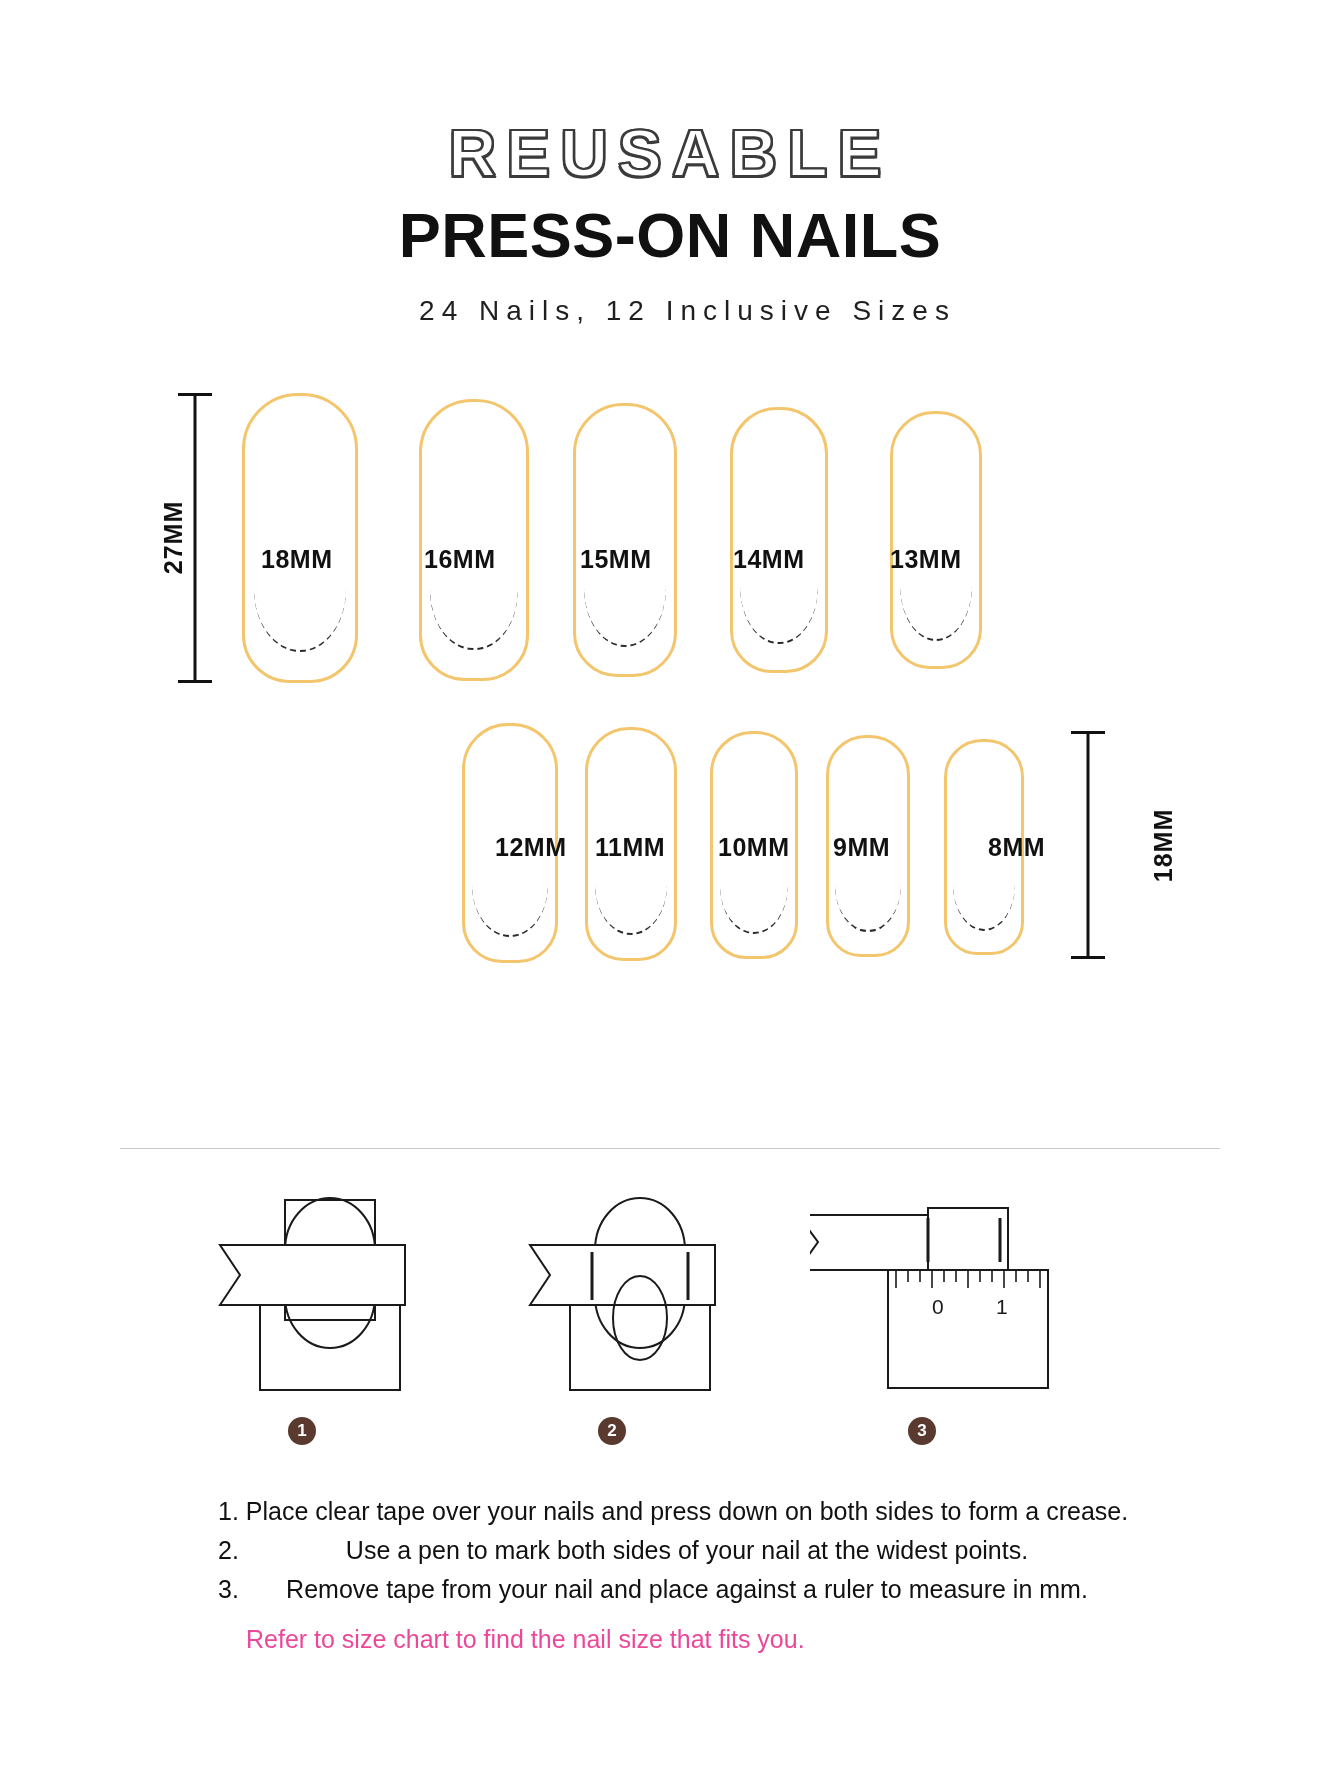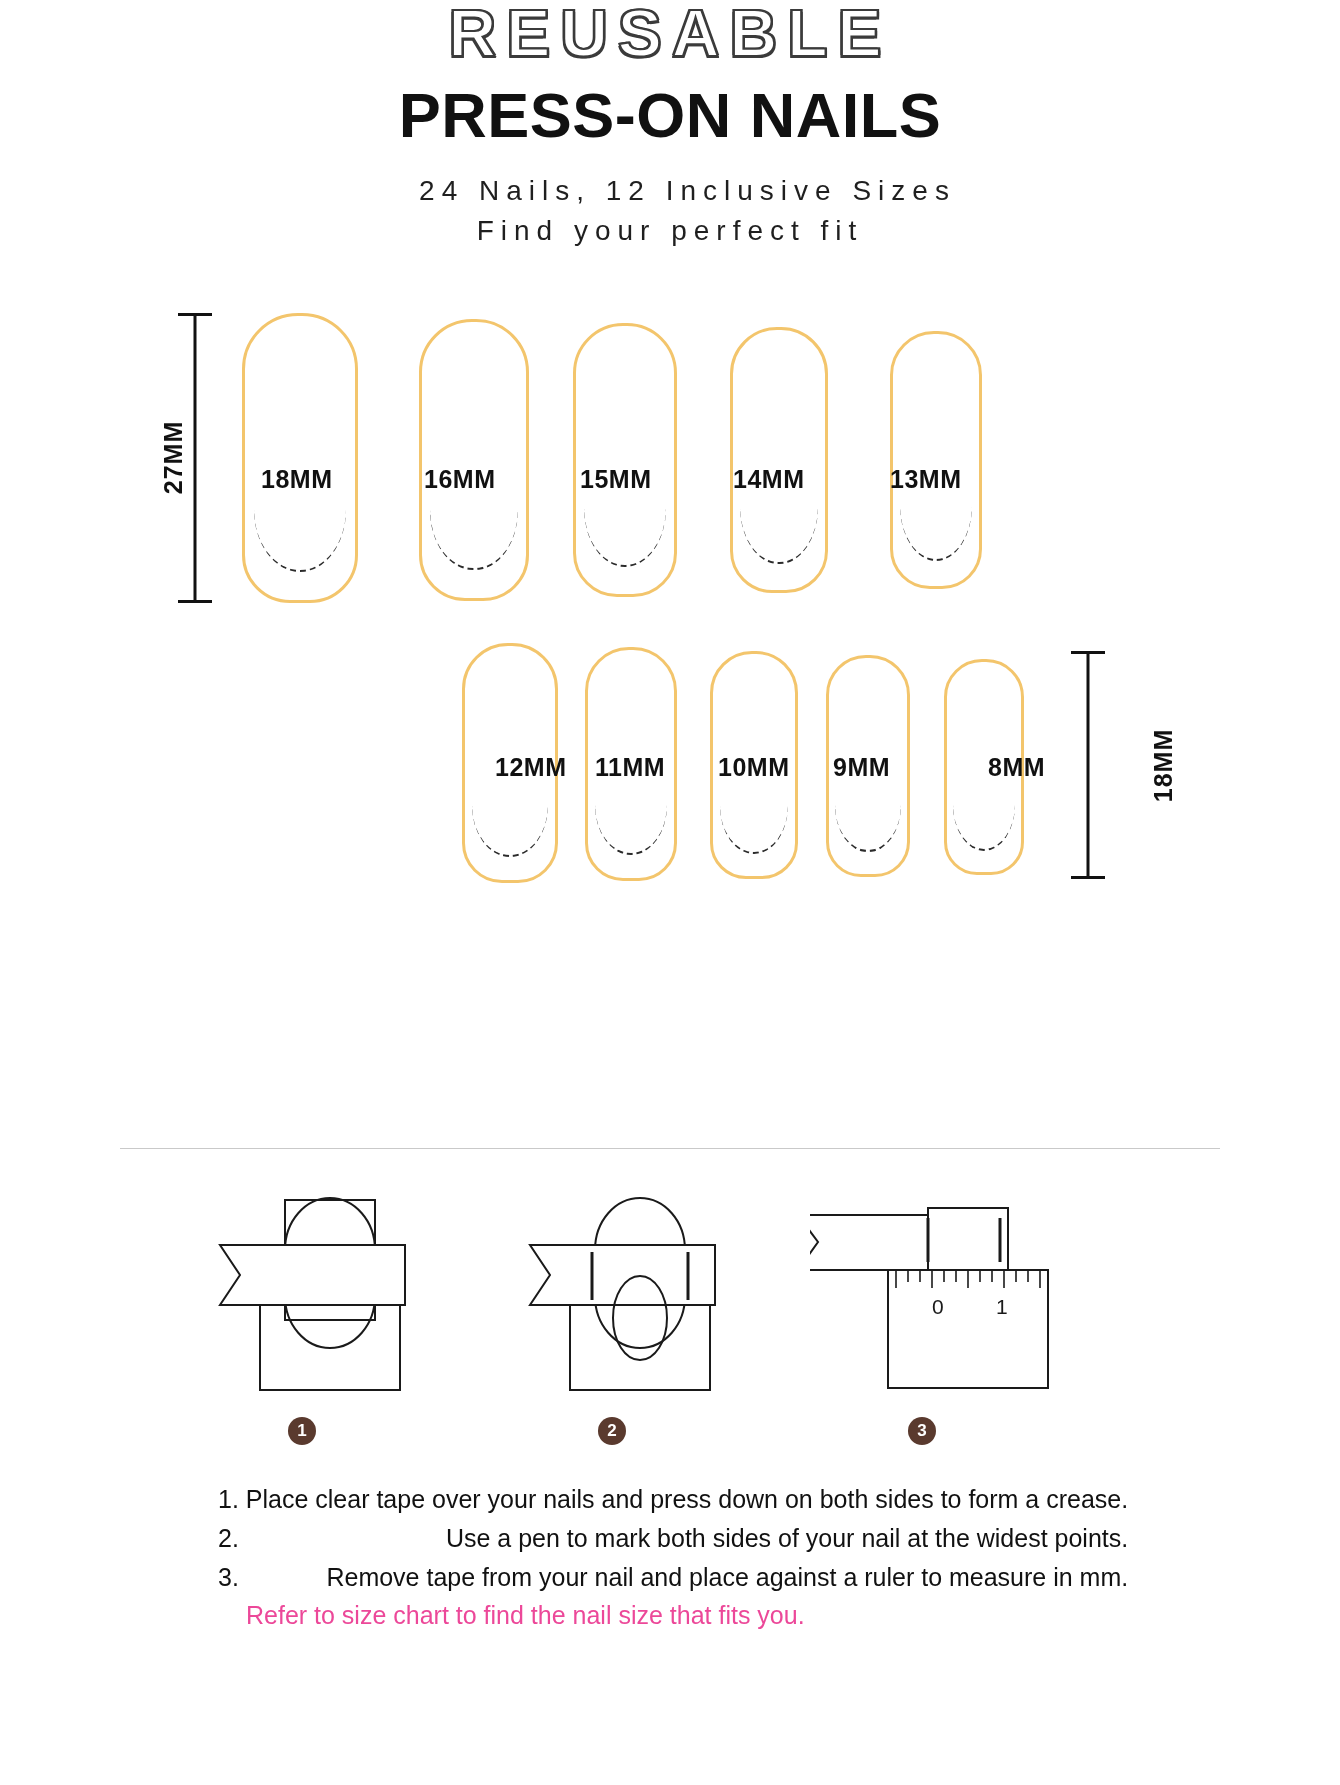--- a/index.html
+++ b/index.html
@@ -12,20 +12,21 @@
     height: 1785px;
     position: relative;
     font-family: "Liberation Sans", sans-serif;
     color: #1a1a1a;
     overflow: hidden;
   }
 
   
   .header {
     text-align: center;
+    padding-top: 120px;
   }
   .title-outline {
     font-family: "Liberation Sans", sans-serif;
     font-size: 66px;
     font-weight: 700;
     letter-spacing: 10px;
     color: #ffffff;
     -webkit-text-stroke: 2px #3b3b3b;
     text-shadow:
       -1.5px -1.5px 0 #3b3b3b,
@@ -170,22 +171,22 @@
   
   .instructions {
     position: absolute;
     top: 1480px;
     left: 0;
     width: 1340px;
     text-align: center;
   }
   .instructions ol {
     display: inline-block;
-    text-align: right;
-    margin: 0;
+    text-align: center;
+    margin: 12px;
     padding: 0 0 0 34px;
     list-style: decimal;
   }
   .instructions li {
     font-size: 25px;
     line-height: 1.55;
     color: #111111;
   }
   .instr-extra {
     font-size: 25px;
@@ -194,21 +195,20 @@
     margin-left: 34px;
   }
 </style>
 </head>
 <body>
 
 <div class="header">
   <h1 class="title-outline">REUSABLE</h1>
   <h2 class="title-main">PRESS-ON NAILS</h2>
   <div class="subtitle">24 Nails, 12 Inclusive Sizes</div>
-  <div class="subtitle2">Find your perfect fit</div>
 </div>
 
 <div class="nails-area">
 
   <div class="meas" style="left:175px; top:38px; height:290px; width:40px;">
     <div class="cap top"></div>
     <div class="bar"></div>
     <div class="cap bottom"></div>
     <div class="meas-label rot-left" style="left:-62px; top:130px; width:120px; text-align:center;">27MM</div>
   </div>

